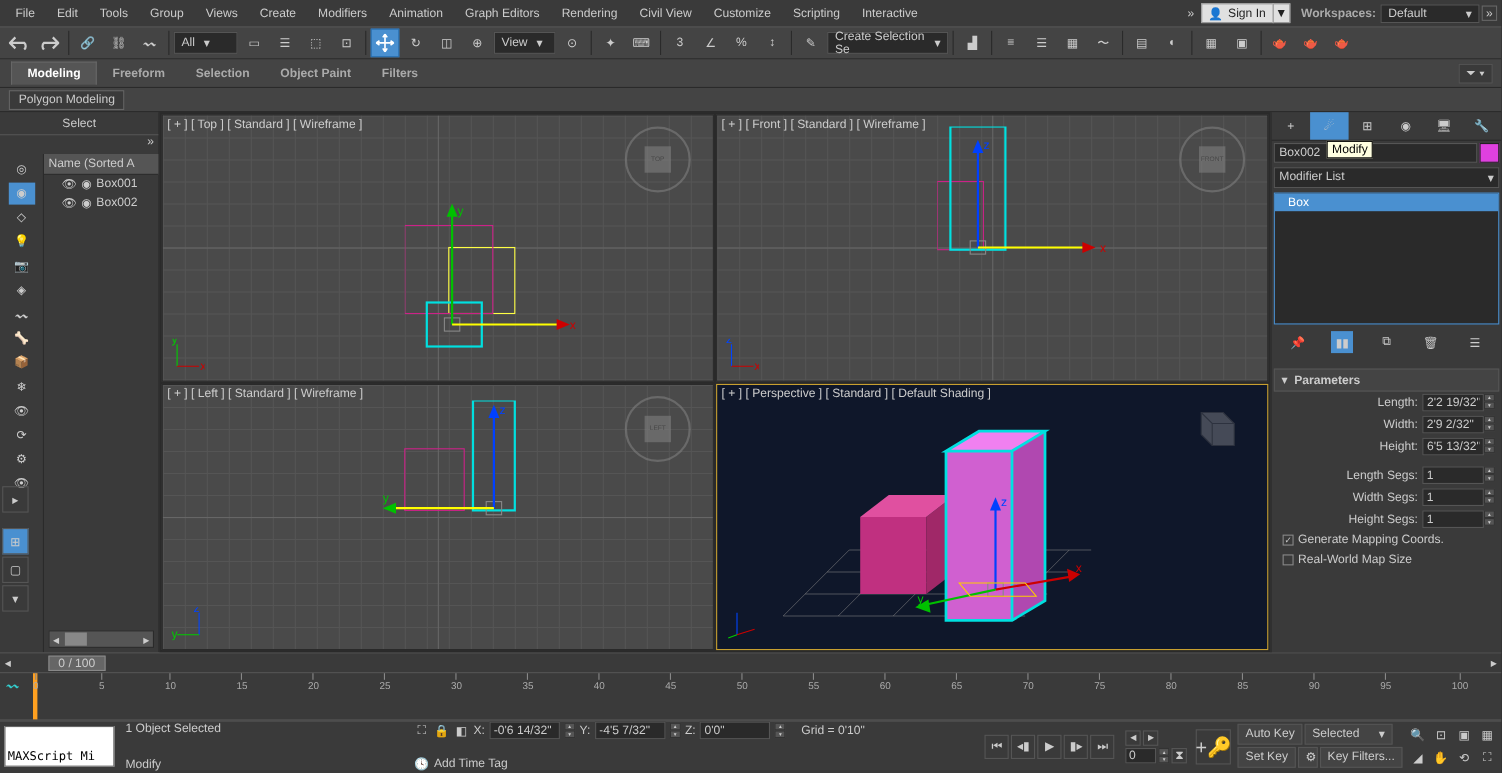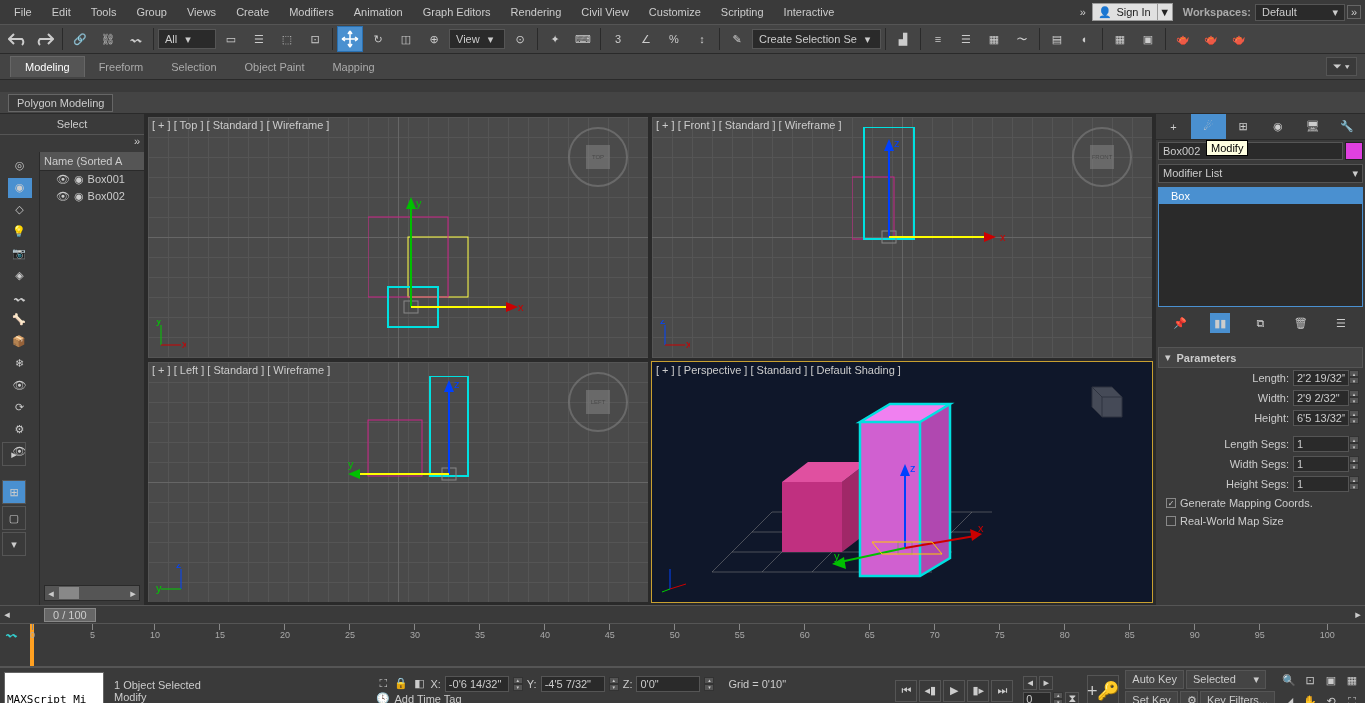--- a/index.html
+++ b/index.html
@@ -13,23 +13,23 @@
 .ws-sel { background:#2a2a2a; border:1px solid #555; padding:1px 6px; margin-left:4px; width:90px; display:flex; justify-content:space-between; }
 .ws-arrow { width:14px; height:14px; border:1px solid #666; margin-left:2px; display:flex; align-items:center; justify-content:center; }
 
 .toolbar { height:30px; background:#444; border-top:1px solid #555; border-bottom:1px solid #2a2a2a; display:flex; align-items:center; padding:0 4px; gap:2px; }
 .tb-btn { width:26px; height:26px; display:flex; align-items:center; justify-content:center; cursor:pointer; }
 .tb-btn.active { background:#4a90d0; border:1px solid #2a70b0; }
 .tb-sep { width:1px; height:22px; background:#2a2a2a; margin:0 2px; }
 .tb-drop { background:#2a2a2a; border:1px solid #555; padding:1px 6px; height:20px; display:flex; align-items:center; gap:8px; }
 
 .ribbon { height:26px; background:#444; display:flex; align-items:center; border-bottom:1px solid #2a2a2a; }
-.ribbon-tab { padding:4px 14px; cursor:pointer; color:#aaa; }
+.ribbon-tab { padding:4px 14px; cursor:pointer; color:#aaa;font-weight:bold; }
 .ribbon-tab.active { background:#555; color:#fff; border:1px solid #666; border-bottom:none; }
-.ribbon-sub { height:22px; background:#444; border-bottom:1px solid #2a2a2a; display:flex; align-items:center; padding-left:8px;margin-top:12px; }
+.ribbon-sub { height:22px; background:#444; border-bottom:1px solid #2a2a2a; display:flex; align-items:center; padding-left:8px; }
 .ribbon-sub span { padding:2px 8px; border:1px solid #666; background:#3a3a3a; }
 .ribbon-arrow { margin-left:auto; margin-right:8px; padding:2px 6px; background:#3a3a3a; border:1px solid #555; }
 
 .main { display:flex; height:491px; }
 .left-col { width:145px; display:flex; flex-direction:column; background:#3a3a3a; border-right:1px solid #2a2a2a; }
 .sel-title { text-align:center; padding:4px; border-bottom:1px solid #555; }
 .scene-exp { display:flex; height:100%; }
 .se-icons { width:40px; background:#3a3a3a; border-right:1px solid #2a2a2a; display:flex; flex-direction:column; align-items:center; padding-top:4px; gap:2px; }
 .se-icon { width:24px; height:20px; display:flex; align-items:center; justify-content:center; cursor:pointer; }
 .se-icon.active { background:#4a90d0; }
@@ -81,21 +81,21 @@
 .bottom { height:108px; display:flex; flex-direction:column; background:#3a3a3a; }
 .time-row { height:18px; display:flex; align-items:center; border-top:1px solid #555; }
 .frame-ind { background:#666; padding:0 8px; margin-left:30px; border:1px solid #888; }
 .timeline { flex:1; height:24px; position:relative; border-top:1px solid #555; border-bottom:1px solid #555; }
 .tl-ticks { position:absolute; inset:0; display:flex; justify-content:space-between; padding:0 30px; }
 .tl-tick { display:flex; flex-direction:column; align-items:center; font-size:9px; color:#aaa; }
 .tl-tick::before { content:''; width:1px; height:6px; background:#888; }
 .tl-slider { position:absolute; left:30px; top:0; width:4px; height:100%; background:#ffa020; }
 .status-row { height:46px; display:flex; align-items:stretch; border-top:1px solid #555; }
 .script-box { width:100px; background:#fff; color:#000; border:1px solid #666; margin:4px; padding:2px; font-family:monospace; display:flex; align-items:flex-end; }
-.status-mid { flex:1; display:flex; flex-direction:column; justify-content:center; padding-left:6px; }
+.status-mid { flex:1; display:flex; flex-direction:column; justify-content:space-between; padding-left:6px; }
 .coord-row { display:flex; align-items:center; gap:4px; }
 .coord-row .ic { width:14px; height:14px; display:flex; align-items:center; justify-content:center; }
 .coord-row input { width:64px; background:#2a2a2a; border:1px solid #555; color:#ccc; padding:1px 3px; }
 .play-ctrls { display:flex; align-items:center; gap:2px; padding:0 6px; }
 .play-btn { width:22px; height:22px; display:flex; align-items:center; justify-content:center; border:1px solid #555; cursor:pointer; }
 .anim-panel { display:flex; flex-direction:column; gap:2px; padding:2px; }
 .anim-row { display:flex; gap:2px; }
 .anim-btn { padding:2px 6px; border:1px solid #555; background:#444; cursor:pointer; }
 .vp-nav { display:flex; flex-wrap:wrap; width:88px; padding:2px; gap:1px; }
 .nav-btn { width:20px; height:20px; display:flex; align-items:center; justify-content:center; cursor:pointer; }
@@ -179,21 +179,21 @@
   <div class="tb-sep"></div>
   <div class="tb-btn">✦</div>
   <div class="tb-btn">⌨</div>
   <div class="tb-sep"></div>
   <div class="tb-btn">3</div>
   <div class="tb-btn">∠</div>
   <div class="tb-btn">%</div>
   <div class="tb-btn">↕</div>
   <div class="tb-sep"></div>
   <div class="tb-btn">✎</div>
-  <div class="tb-drop" style="width:129px">
+  <div class="tb-drop" style="width:110px">
       <span>Create Selection Se</span>
       <span>▾</span>
     </div>
   <div class="tb-sep"></div>
   <div class="tb-btn">▟</div>
   <div class="tb-sep"></div>
   <div class="tb-btn">≡</div>
   <div class="tb-btn">☰</div>
   <div class="tb-btn">▦</div>
   <div class="tb-btn">〜</div>
@@ -208,21 +208,21 @@
   <div class="tb-btn">🫖</div>
   <div class="tb-btn">🫖</div>
 </div>
 
 <div class="ribbon">
   <div style="width:10px"></div>
   <div class="ribbon-tab active">Modeling</div>
   <div class="ribbon-tab">Freeform</div>
   <div class="ribbon-tab">Selection</div>
   <div class="ribbon-tab">Object Paint</div>
-  <div class="ribbon-tab">Mapping</div>
+  <div class="ribbon-tab">Filters</div>
   <div class="ribbon-arrow">⏷ ▾</div>
 </div>
 <div class="ribbon-sub">
   <span>Polygon Modeling</span>
 </div>
 
 <div class="main">
 
   <div class="left-col">
     <div class="sel-title">Select</div>

